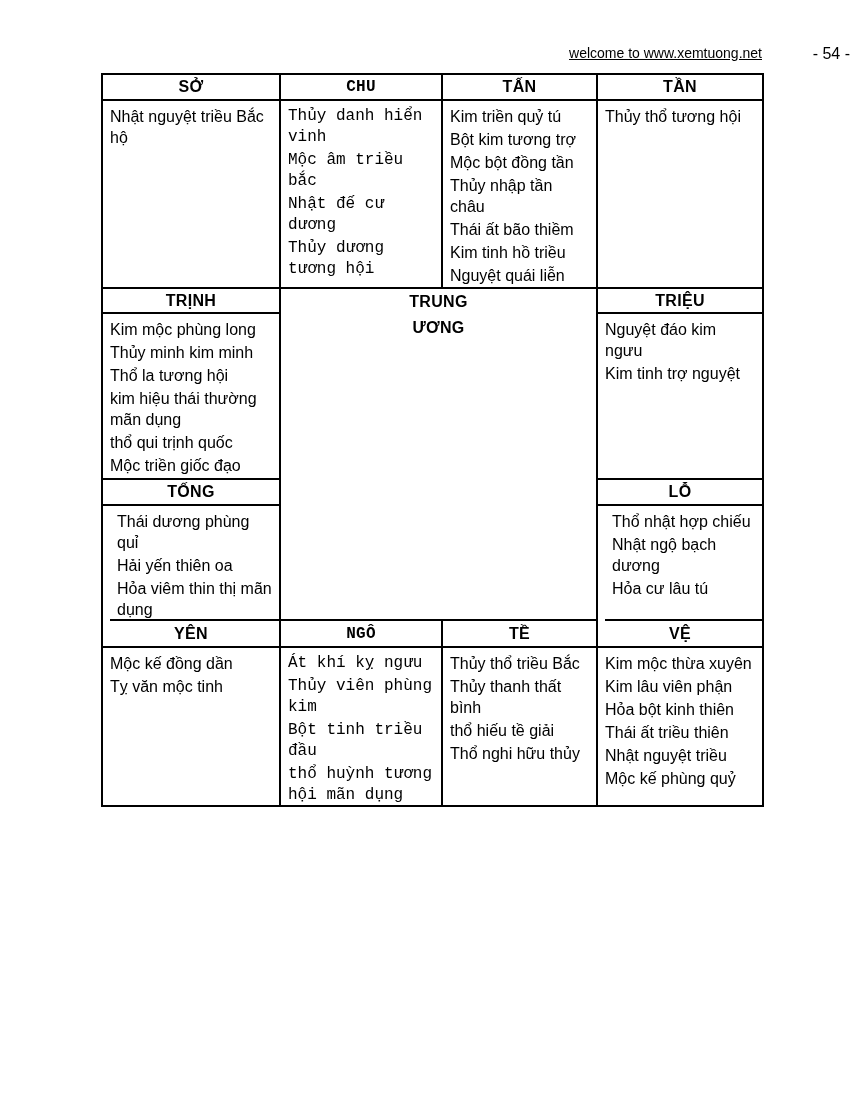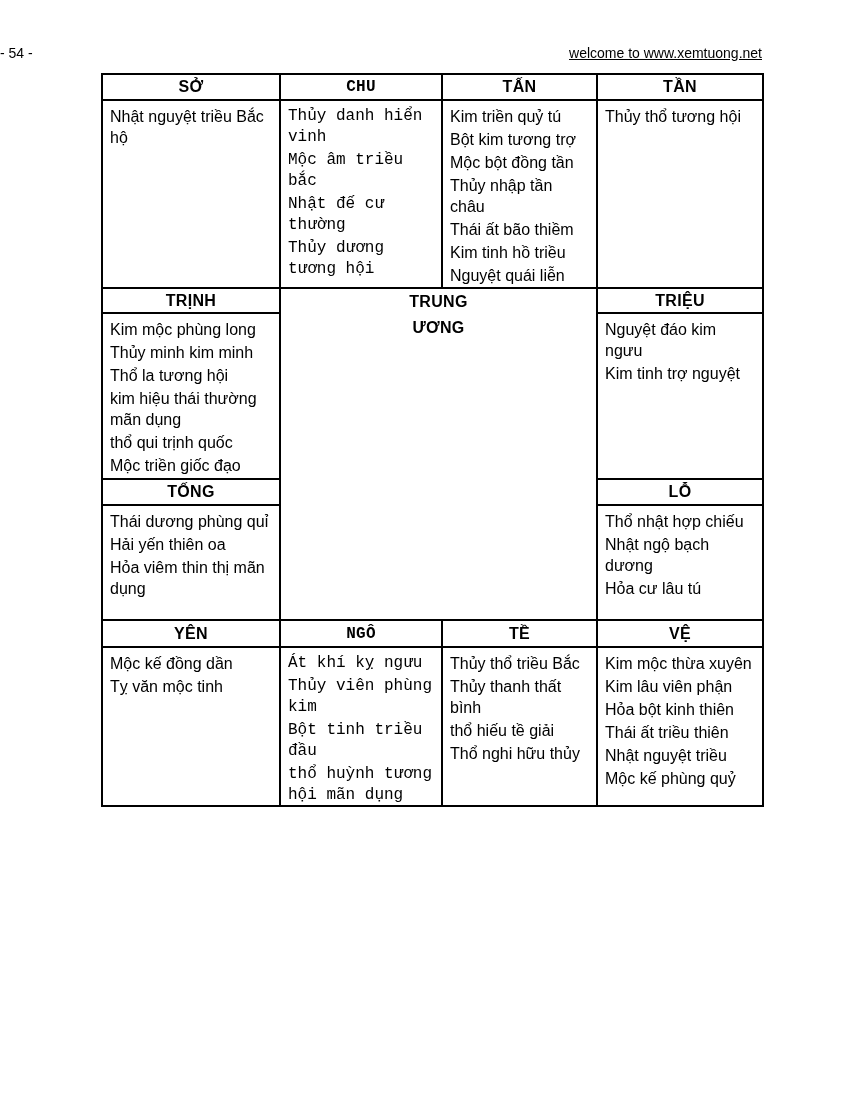--- a/index.html
+++ b/index.html
@@ -12,22 +12,22 @@
     background: #ffffff;
     color: #000000;
     font-family: "Liberation Sans", "DejaVu Sans", sans-serif;
     position: relative;
   }
   .page-head-number {
     position: absolute;
     top: 45px;
     left: 0;
     width: 850px;
-    text-align: left;
-    font-size: 14px;
+    text-align: right;
+    font-size: 16px;
   }
   .page-head-link {
     position: absolute;
     top: 45px;
     right: 88px;
     font-size: 14px;
     margin-left: 24px;
   }
   .page-head-link a {
     color: #000000;
@@ -55,21 +55,21 @@
   }
   .c1 { grid-column: 1; }
   .c2 { grid-column: 2; font-family: Liberation Mono, monospace; }
   .c3 { grid-column: 3; }
   .c4 { grid-column: 4; border-right: none; }
   .r1 { grid-row: 1; }
   .r2 { grid-row: 2; }
   .r3 { grid-row: 3; }
   .r4 { grid-row: 4; }
   .r5 { grid-row: 5; }
-  .r6 { grid-row: 6; }
+  .r6 { grid-row: 6; margin-left: 7px; }
   .r7 { grid-row: 7; }
   .r8 { grid-row: 8; border-bottom: none; }
   .hdr {
     font-weight: bold;
     font-size: 16px;
     display: flex;
     align-items: center;
     justify-content: center;
     letter-spacing: 0.3px;
   }
@@ -108,21 +108,21 @@
   <div class="cell hdr c2 r1">CHU</div>
   <div class="cell hdr c3 r1">TẤN</div>
   <div class="cell hdr c4 r1">TẦN</div>
 
   <div class="cell content c1 r2">
       <div class="entry">Nhật nguyệt triều Bắc hộ</div>
     </div>
   <div class="cell content c2 r2">
       <div class="entry">Thủy danh hiển vinh</div>
       <div class="entry">Mộc âm triều bắc</div>
-      <div class="entry">Nhật đế cư thường</div>
+      <div class="entry">Nhật đế cư dương</div>
       <div class="entry">Thủy dương tương hội</div>
     </div>
   <div class="cell content c3 r2">
       <div class="entry">Kim triền quỷ tú</div>
       <div class="entry">Bột kim tương trợ</div>
       <div class="entry">Mộc bột đồng tần</div>
       <div class="entry">Thủy nhập tần châu</div>
       <div class="entry">Thái ất bão thiềm</div>
       <div class="entry">Kim tinh hồ triều</div>
       <div class="entry">Nguyệt quái liễn tiêu</div>

